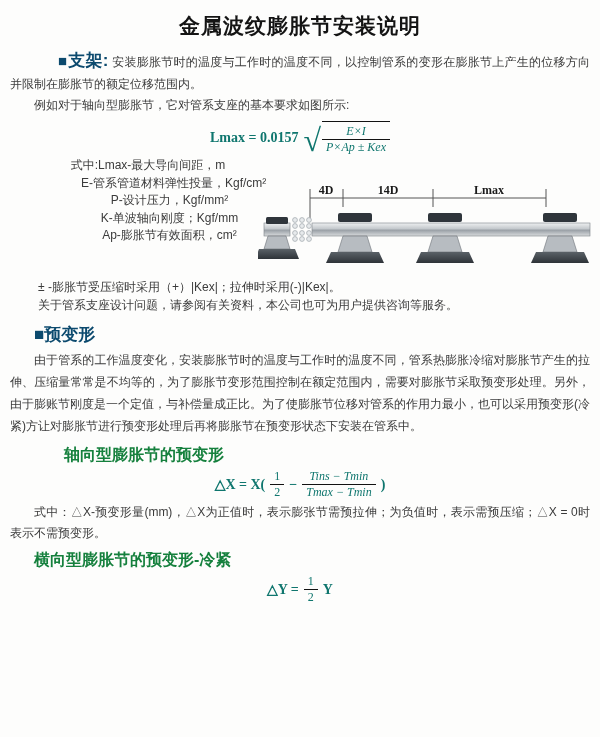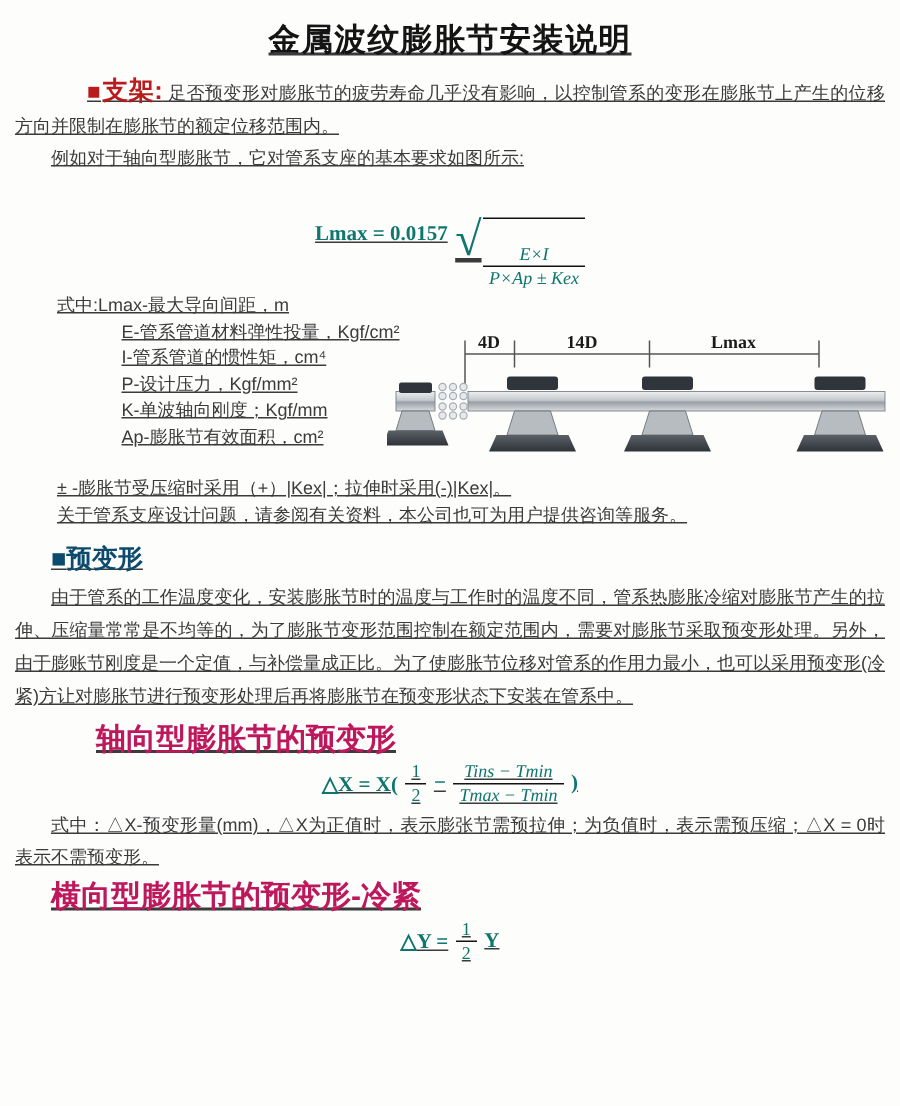--- a/index.html
+++ b/index.html
@@ -1,95 +1,94 @@
 <!DOCTYPE html>
 <html><head>
 <meta charset="utf-8">
 <style>
   html,body{margin:0;padding:0;}
   body{
     width:600px;height:737px;overflow:hidden;
     background:#fdfdfc;color:#3b3b3b;
     font-family:"Liberation Sans",sans-serif;font-size:12px;
   }
-  .page{box-sizing:border-box;width:600px;height:576px;padding:6px 10px;text-decoration:underline;}
+  .page{box-sizing:border-box;width:600px;height:576px;padding:6px 10px;}
   .title{
     font-size:21px;font-weight:bold;color:#141414;text-align:center;
     margin:6px 0 10px;letter-spacing:1px;
   }
   .para{margin:0;line-height:22px;text-align:justify;}
   .para.tight{line-height:21px;}
   .indent-sec{text-indent:48px;}
   .indent2{text-indent:2em;}
-  .sec-inline{color:#b91c1c;font-size:17px;font-weight:bold;}
+  .sec-inline{color:#0c4a6e;font-size:17px;font-weight:bold;}
   .sec-inline .marker{font-size:15px;margin-right:1px;}
   .sec-heading{
     color:#0c4a6e;font-size:17px;font-weight:bold;
     margin:10px 0 3px 24px;line-height:22px;
   }
   .sub-heading{
-    color:#be185d;font-size:20px;font-weight:bold;line-height:20px;
+    color:#15803d;font-size:16px;font-weight:bold;line-height:20px;
   }
   .sub-heading.axial{margin:8px 0 2px 54px;}
   .sub-heading.lateral{margin:6px 0 0 24px;}
   
   .formula-row{
     display:flex;justify-content:center;align-items:center;gap:5px;
     font-family:"Liberation Serif",serif;color:#0f766e;margin:5px 0 3px;
   }
   .frm-main{font-weight:bold;font-size:14px;}
   .frac{display:inline-flex;flex-direction:column;text-align:center;font-size:12px;line-height:13px;}
   .frac .num{border-bottom:1.4px solid #121212;padding:0 4px 1px;}
   .frac .den{padding:1px 4px 0;text-align:right;}
   .frac.ital{font-style:italic;}
   .sqrt-sign{font-size:32px;font-weight:normal;line-height:26px;margin-right:-4px;transform:translateY(2px);}
-  .radicand{border-top:1.6px solid #121212;padding-top:16px;margin-top:24px;}
+  .radicand{border-top:1.6px solid #121212;padding-top:2px;}
   
   .cols{display:flex;align-items:flex-start;}
   .defs{width:248px;flex:none;line-height:17.5px;}
-  .def-line{white-space:nowrap;}
+  .def-line{white-space:nowrap;text-align:center;}
   .def-lead{margin-left:28px;}
   .def-item{margin-left:71px;}
   .full-line{line-height:18px;margin-left:28px;}
   .diagram-wrap{flex:1;margin-top:24px;}
   .axial-lines{line-height:18px;}
   .axial-lines .ind{margin-left:45px;}
   .lastline{margin-left:45px;line-height:18px;margin-top:4px;}
   svg text{font-family:"Liberation Serif",serif;font-weight:bold;}
 </style>
 </head>
 <body>
 
 <div class="page">
 
   <div class="title">金属波纹膨胀节安装说明</div>
 
   <p class="para indent-sec">
     <span class="sec-inline"><span class="marker">■</span><span>支架:</span></span>
-    <span>足否预变形对膨胀节的疲劳寿命几乎没有影响，以控制管系的变形在膨胀节上产生的位移方向并限制在膨胀节的额定位移范围内。</span>
+    <span>安装膨胀节时的温度与工作时的温度不同，以控制管系的变形在膨胀节上产生的位移方向并限制在膨胀节的额定位移范围内。</span>
   </p>
 
   <p class="para tight indent2">例如对于轴向型膨胀节，它对管系支座的基本要求如图所示:</p>
 
   <div class="formula-row">
     <span class="frm-main">Lmax = 0.0157</span>
     <span class="sqrt-sign">√</span>
     <span class="radicand">
       <span class="frac ital">
         <span class="num">E×I</span>
         <span class="den">P×Ap ± Kex</span>
       </span>
     </span>
   </div>
 
   <div class="cols">
     <div class="defs">
       <div class="def-line def-lead">式中:Lmax-最大导向间距，m</div>
       <div class="def-line def-item">E-管系管道材料弹性投量，Kgf/cm²</div>
-      <div class="def-line def-item">I-管系管道的惯性矩，cm⁴</div>
       <div class="def-line def-item">P-设计压力，Kgf/mm²</div>
       <div class="def-line def-item">K-单波轴向刚度；Kgf/mm</div>
       <div class="def-line def-item">Ap-膨胀节有效面积，cm²</div>
     </div>
 
     <div class="diagram-wrap">
       <svg width="342" height="94" viewBox="0 0 342 94">
         <defs>
           <linearGradient id="pipeGrad" x1="0" y1="0" x2="0" y2="1">
             <stop offset="0" stop-color="#eef0f1"></stop>

